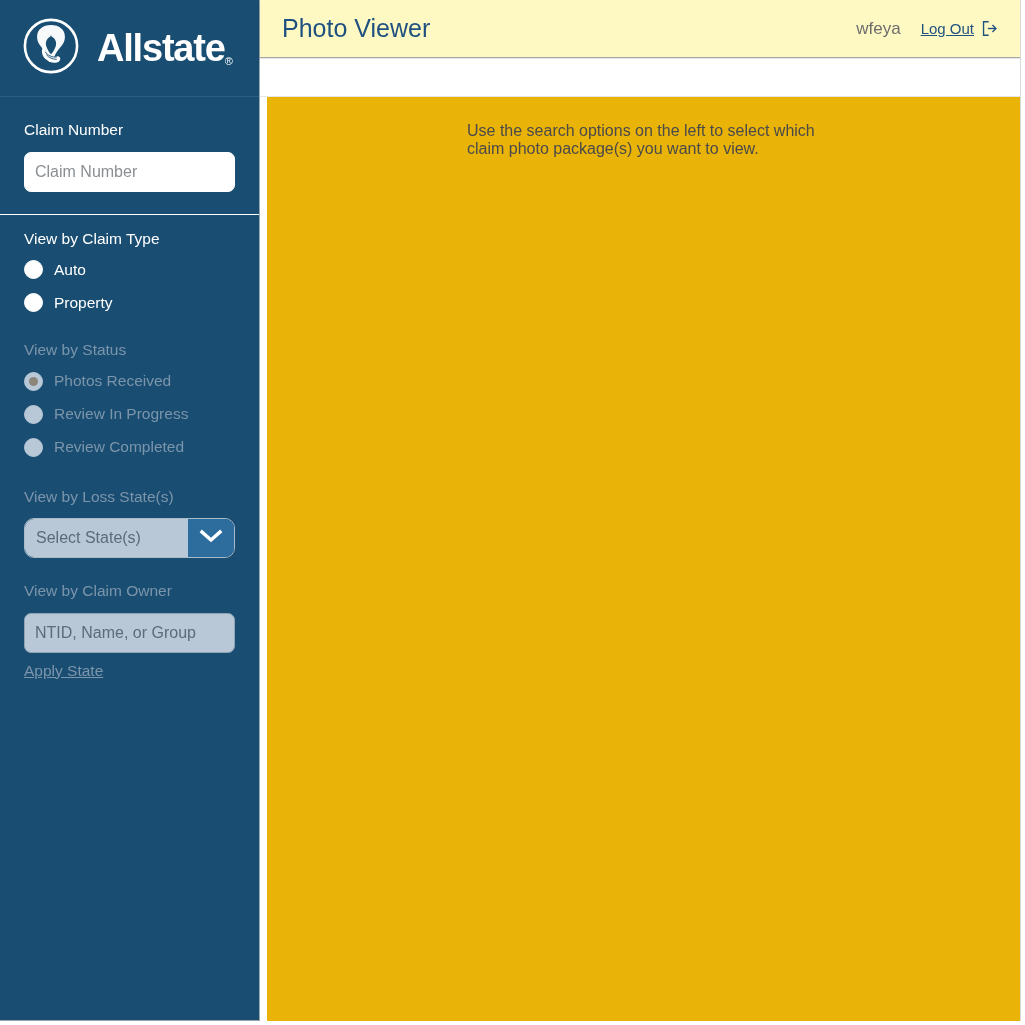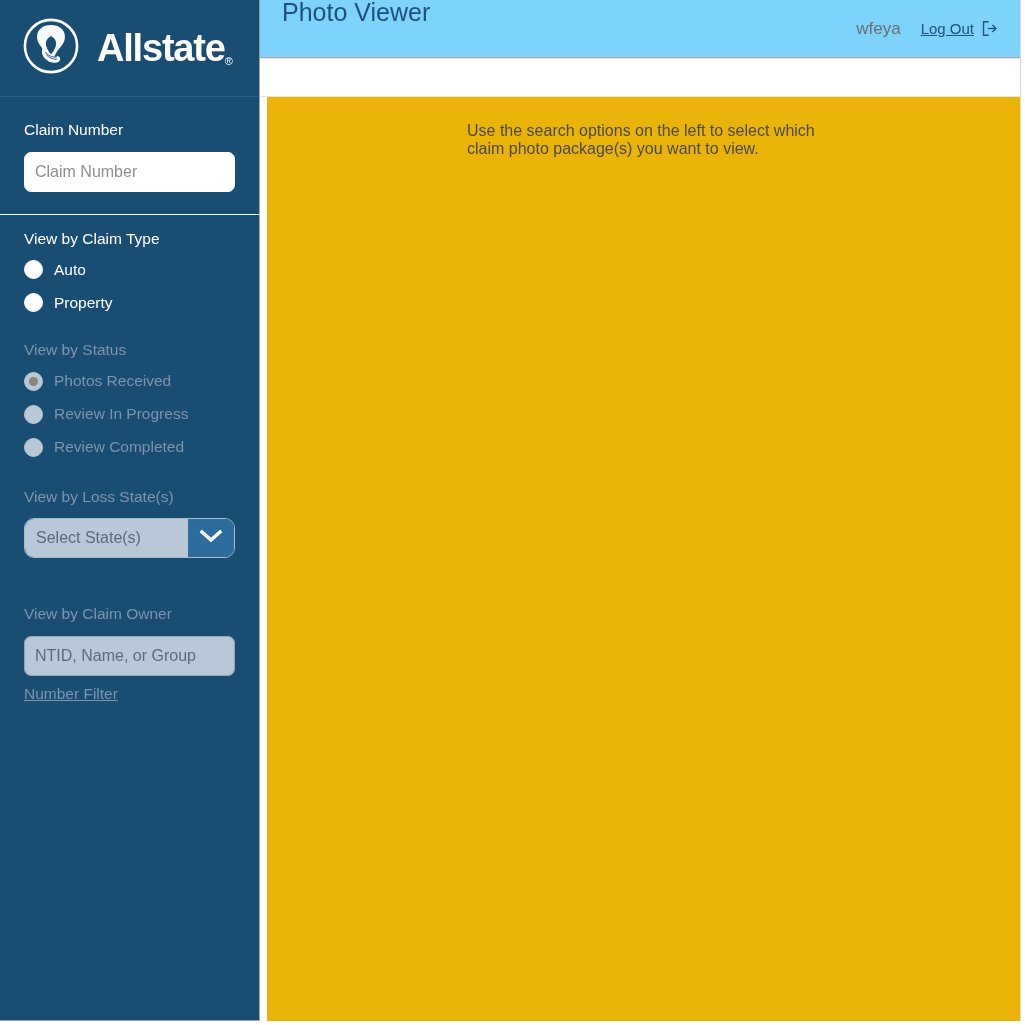--- a/index.html
+++ b/index.html
@@ -97,21 +97,21 @@
     height: 1px;
     background: #ffffff;
     margin: 22px 0 0 0;
     width: 259px;
   }
 
   .group { padding: 0 24px; }
   .group.claim-type { padding-top: 16px; }
   .group.status     { padding-top: 30px; }
   .group.loss       { padding-top: 32px; }
-  .group.owner      { padding-top: 48px; }
+  .group.owner      { padding-top: 25px; }
 
   .radio-row {
     display: flex;
     align-items: center;
     margin-top: 14px;
     text-align: right;
   }
   .radio-row .dot {
     width: 19px; height: 19px;
     border-radius: 50%;
@@ -191,24 +191,25 @@
     text-decoration: underline;
     cursor: pointer;
   }
 
   
   .header {
     position: absolute;
     left: 260px; top: 0;
     width: 760px;
     height: 58px;
-    background: #7dd3fc;
+    background: #fef9c3;
     border-bottom: 1px solid #a9a9a9;
     box-shadow: 0 1px 3px rgba(0,0,0,0.18);
     display: flex;
+    align-items: center;
   }
   .page-title {
     margin-left: 22px;
     color: #1f5180;
     font-size: 25px;
     line-height: 1;
   }
   .header-right {
     margin-left: auto;
     margin-right: 22px;
@@ -349,21 +350,21 @@
               <path d="M3 4 L12 12 L21 4" fill="none" stroke="#ffffff" stroke-width="3.4" stroke-linecap="square"></path>
             </svg>
           </span>
         </div>
       </div>
     </div>
 
     <div class="group owner">
       <div class="sb-label dim">View by Claim Owner</div>
       <input class="owner-input" type="text" placeholder="NTID, Name, or Group" style="">
-      <span class="apply-filter">Number Filter</span>
+      <span class="apply-filter">Apply State</span>
     </div>
 
   </div>
 
   <div class="header">
     <div class="page-title">Photo Viewer</div>
     <div class="header-right">
       <span class="username">wfeya</span>
       <span class="logout">
         <span>Log Out</span>

